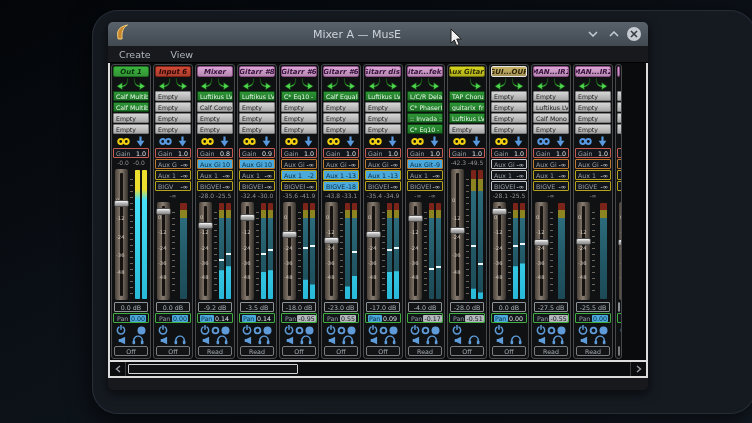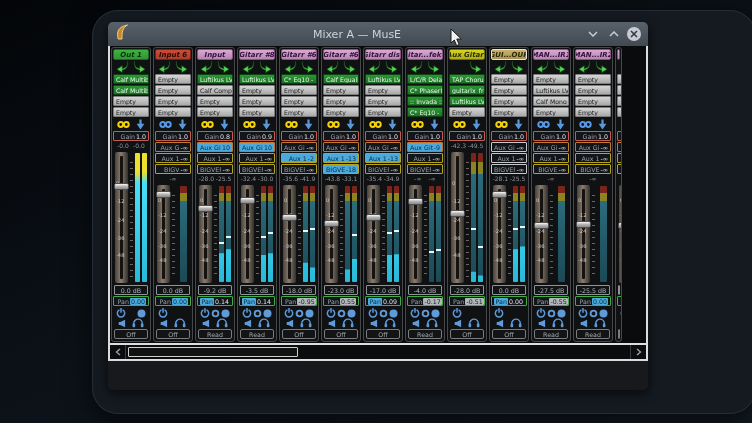--- a/index.html
+++ b/index.html
@@ -10,21 +10,21 @@
     border-radius:26px;box-shadow:inset 0 0 0 1px #252c36,0 8px 26px rgba(0,0,0,.65);text-decoration:underline;}
   .window{position:absolute;left:16px;top:12px;width:540px;height:368px;background:#17191d;
     border-radius:5px;overflow:hidden;box-shadow:0 3px 12px rgba(0,0,0,.7);}
   .titlebar{height:24px;background:linear-gradient(#59626b,#414951);display:flex;align-items:center;padding:0 7px;gap:6px;}
   .title{flex:1;text-align:center;font-size:11px;color:#ccd2d8;}
   .tb-btn{display:flex;align-items:center;justify-content:center;width:15px;height:15px;cursor:default;}
   .tb-close{width:14px;height:14px;border-radius:50%;background:#c7ccd2;display:flex;align-items:center;justify-content:center;}
   .menubar{height:17px;background:#17191d;display:flex;gap:20px;padding:0 11px;align-items:center;
     font-size:9.5px;color:#b2b8be;border-bottom:1px solid #000;}
   .content{height:315px;border-left:2px solid #dcdcdc;border-right:2px solid #dcdcdc;border-bottom:2px solid #dcdcdc;
-    background:#0a0b0d;display:flex;flex-direction:column;text-align:right;}
+    background:#0a0b0d;display:flex;flex-direction:column;}
   .strips{flex:1;display:flex;padding:1px 0 1px 1px;overflow:hidden;min-height:0;}
   
   .strip{width:40px;margin-right:2px;display:flex;flex-direction:column;background:#101113;
     border:1px solid #46484c;border-radius:3px;padding:1px;flex:none;}
   .strip.partial{width:7px;overflow:hidden;}
   .s-header{height:11px;flex:none;border:1px solid;border-radius:2px;margin-bottom:1px;
     font-size:7px;font-weight:bold;font-style:italic;display:flex;align-items:center;justify-content:center;
     white-space:nowrap;overflow:hidden;}
   .arrows{height:12px;flex:none;display:flex;align-items:center;padding:0 3px;margin-bottom:1px;}
   .arrows.both{justify-content:space-between;} .arrows.outonly{justify-content:flex-end;}
@@ -96,20 +96,24 @@
           <svg width="10" height="6" viewBox="0 0 10 6">
               <path d="M1 5 L5 1 L9 5" stroke="#c6ccd2" stroke-width="1.5" fill="none"></path>
             </svg>
         </span>
         <span class="tb-close">
           <svg width="8" height="8" viewBox="0 0 8 8">
               <path d="M1 1 L7 7 M7 1 L1 7" stroke="#343b43" stroke-width="1.6"></path>
             </svg>
         </span>
       </div>
+      <div class="menubar">
+        <span>Create</span>
+        <span>View</span>
+      </div>
       <div class="content">
         <div class="strips" id="strips">
             <div class="strip">
               <div class="s-header" style="background: linear-gradient(rgb(60, 180, 62), rgba(60, 180, 62, 0.8)); border-color: rgb(29, 107, 32); color: rgb(7, 50, 11);">Out 1</div>
               <div class="arrows both">
                 <span style="transform: scaleX(-1); display: inline-flex;">
                   <svg width="13" height="12" viewBox="0 0 14 13">
                     <path d="M1.6 0.6 C1.6 5.4 3.2 7.8 7.2 8 L7.2 5 L13.2 9 L7.2 12.6 L7.2 9.8 C2.8 9.6 1 5.8 1 0.6 Z" fill="#4ed44e" stroke="#0c3a0c" stroke-width="0.7"></path>
                   </svg>
                 </span>
@@ -290,21 +294,21 @@
                       <path d="M2 9 V6 A5 5 0 0 1 12 6 V9" fill="none" stroke="#5e9bd8" stroke-width="1.7"></path>
                       <rect x="0.6" y="6.2" width="3.1" height="4.4" rx="1.2" fill="#5e9bd8"></rect>
                       <rect x="10.3" y="6.2" width="3.1" height="4.4" rx="1.2" fill="#5e9bd8"></rect>
                     </svg>
                   </span>
                 </div>
               </div>
               <div class="autom">Off</div>
             </div>
             <div class="strip">
-              <div class="s-header" style="background: linear-gradient(rgb(221, 166, 214), rgba(221, 166, 214, 0.8)); border-color: rgb(141, 79, 136); color: rgb(51, 16, 58);">Input</div>
+              <div class="s-header" style="background: linear-gradient(rgb(221, 166, 214), rgba(221, 166, 214, 0.8)); border-color: rgb(141, 79, 136); color: rgb(51, 16, 58);">Mixer</div>
               <div class="arrows both">
                 <span style="transform: scaleX(-1); display: inline-flex;">
                   <svg width="13" height="12" viewBox="0 0 14 13">
                     <path d="M1.6 0.6 C1.6 5.4 3.2 7.8 7.2 8 L7.2 5 L13.2 9 L7.2 12.6 L7.2 9.8 C2.8 9.6 1 5.8 1 0.6 Z" fill="#4ed44e" stroke="#0c3a0c" stroke-width="0.7"></path>
                   </svg>
                 </span>
                 <span style="display: inline-flex;">
                   <svg width="13" height="12" viewBox="0 0 14 13">
                     <path d="M1.6 0.6 C1.6 5.4 3.2 7.8 7.2 8 L7.2 5 L13.2 9 L7.2 12.6 L7.2 9.8 C2.8 9.6 1 5.8 1 0.6 Z" fill="#4ed44e" stroke="#0c3a0c" stroke-width="0.7"></path>
                   </svg>

